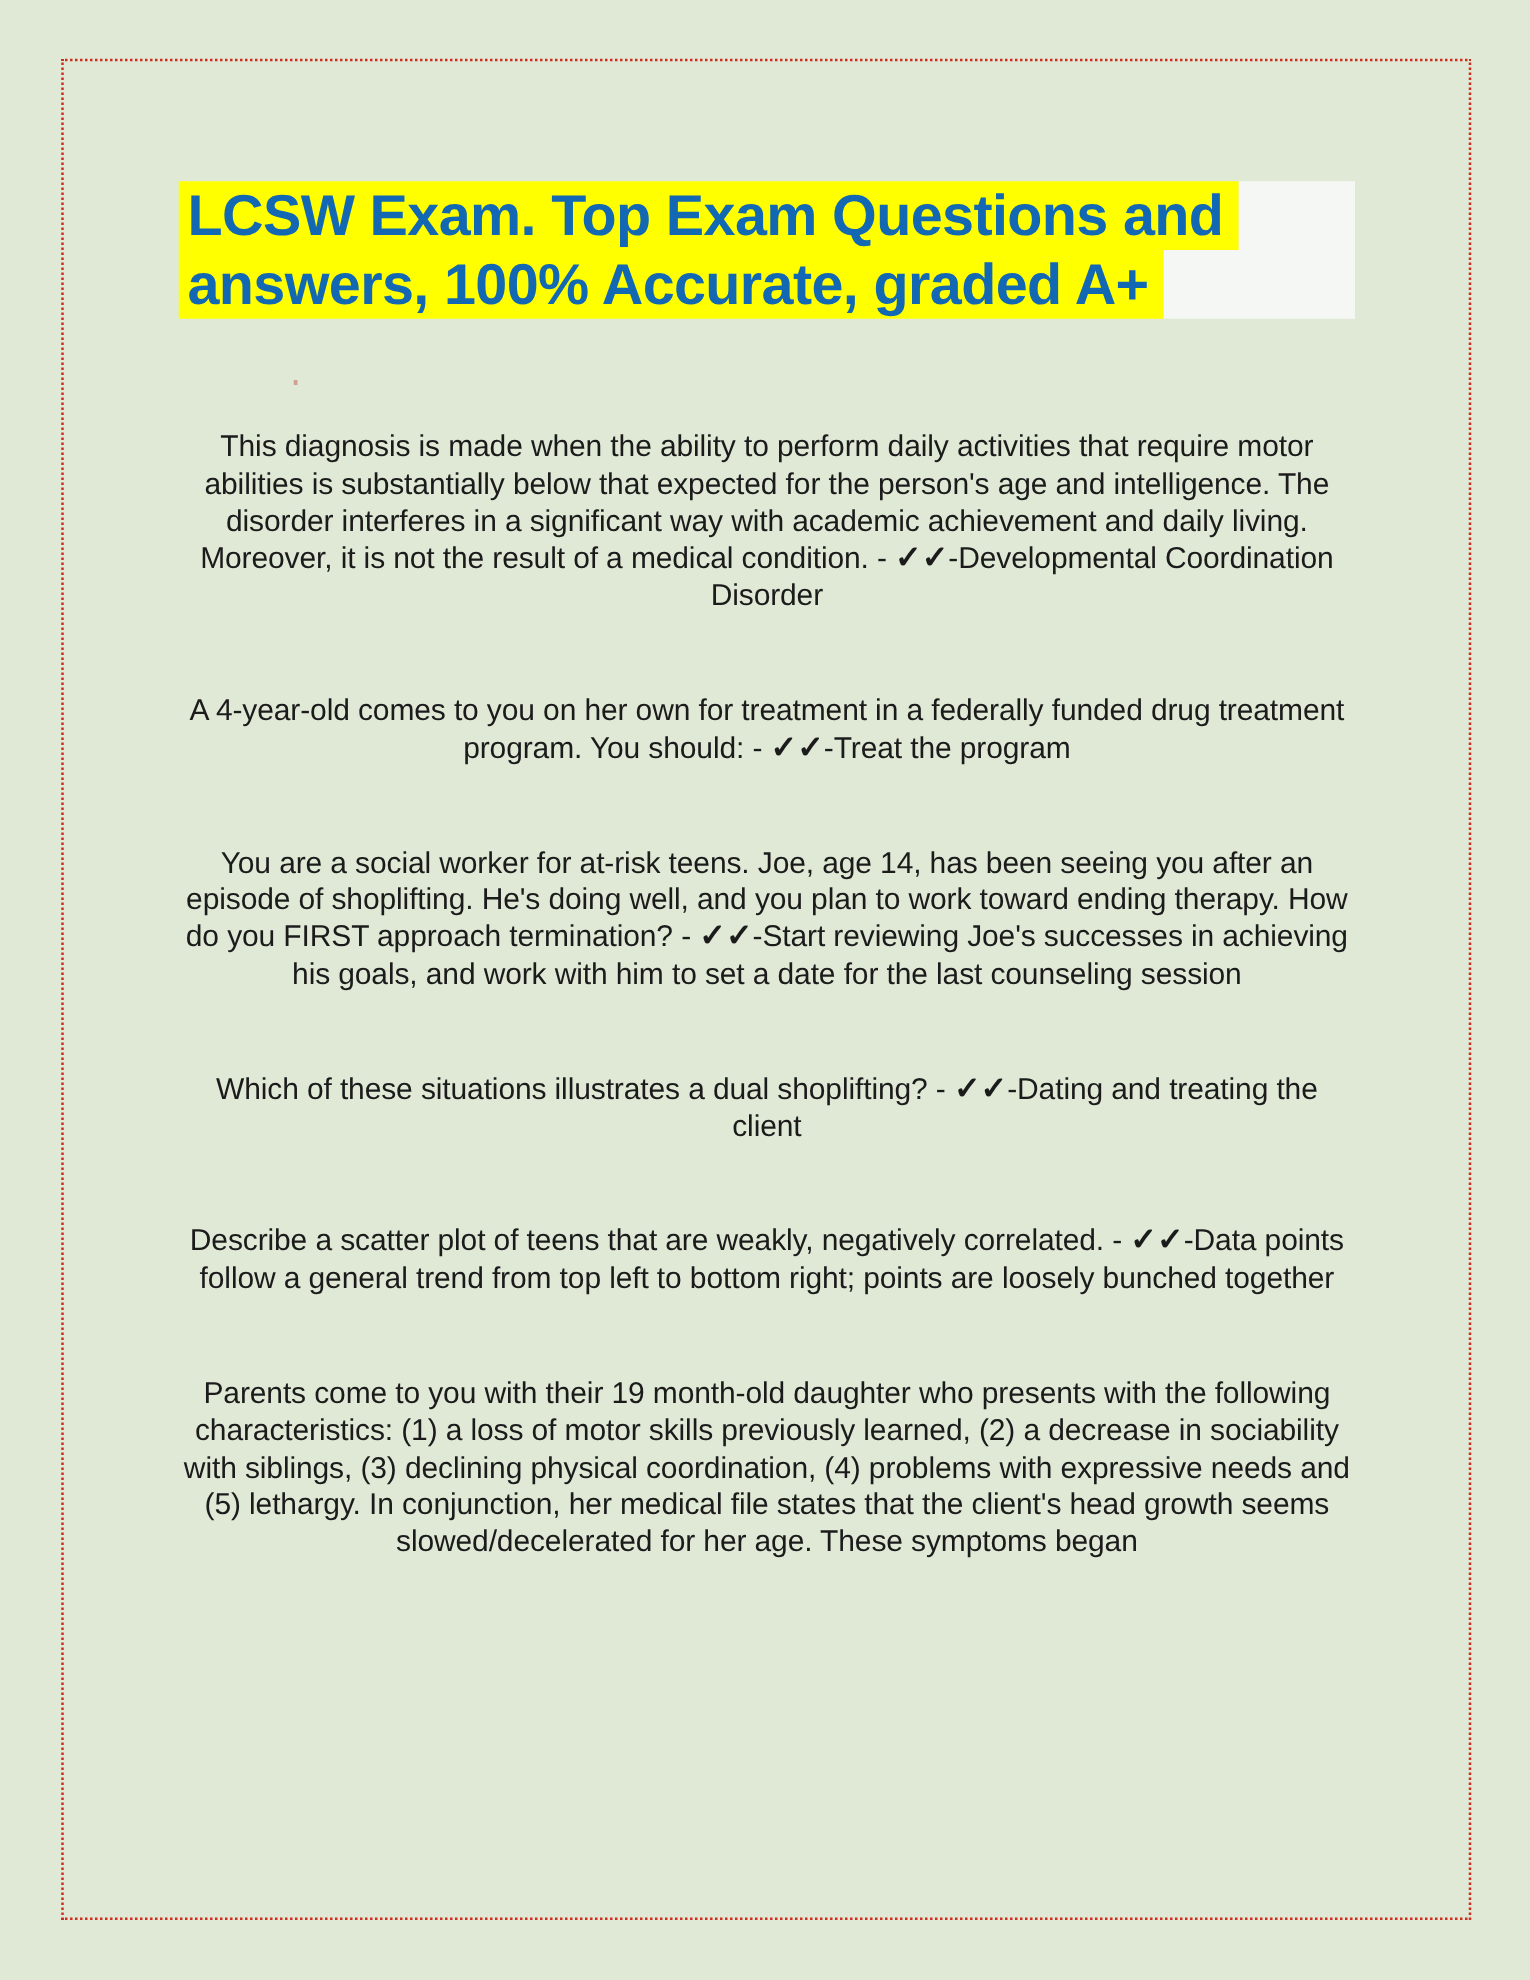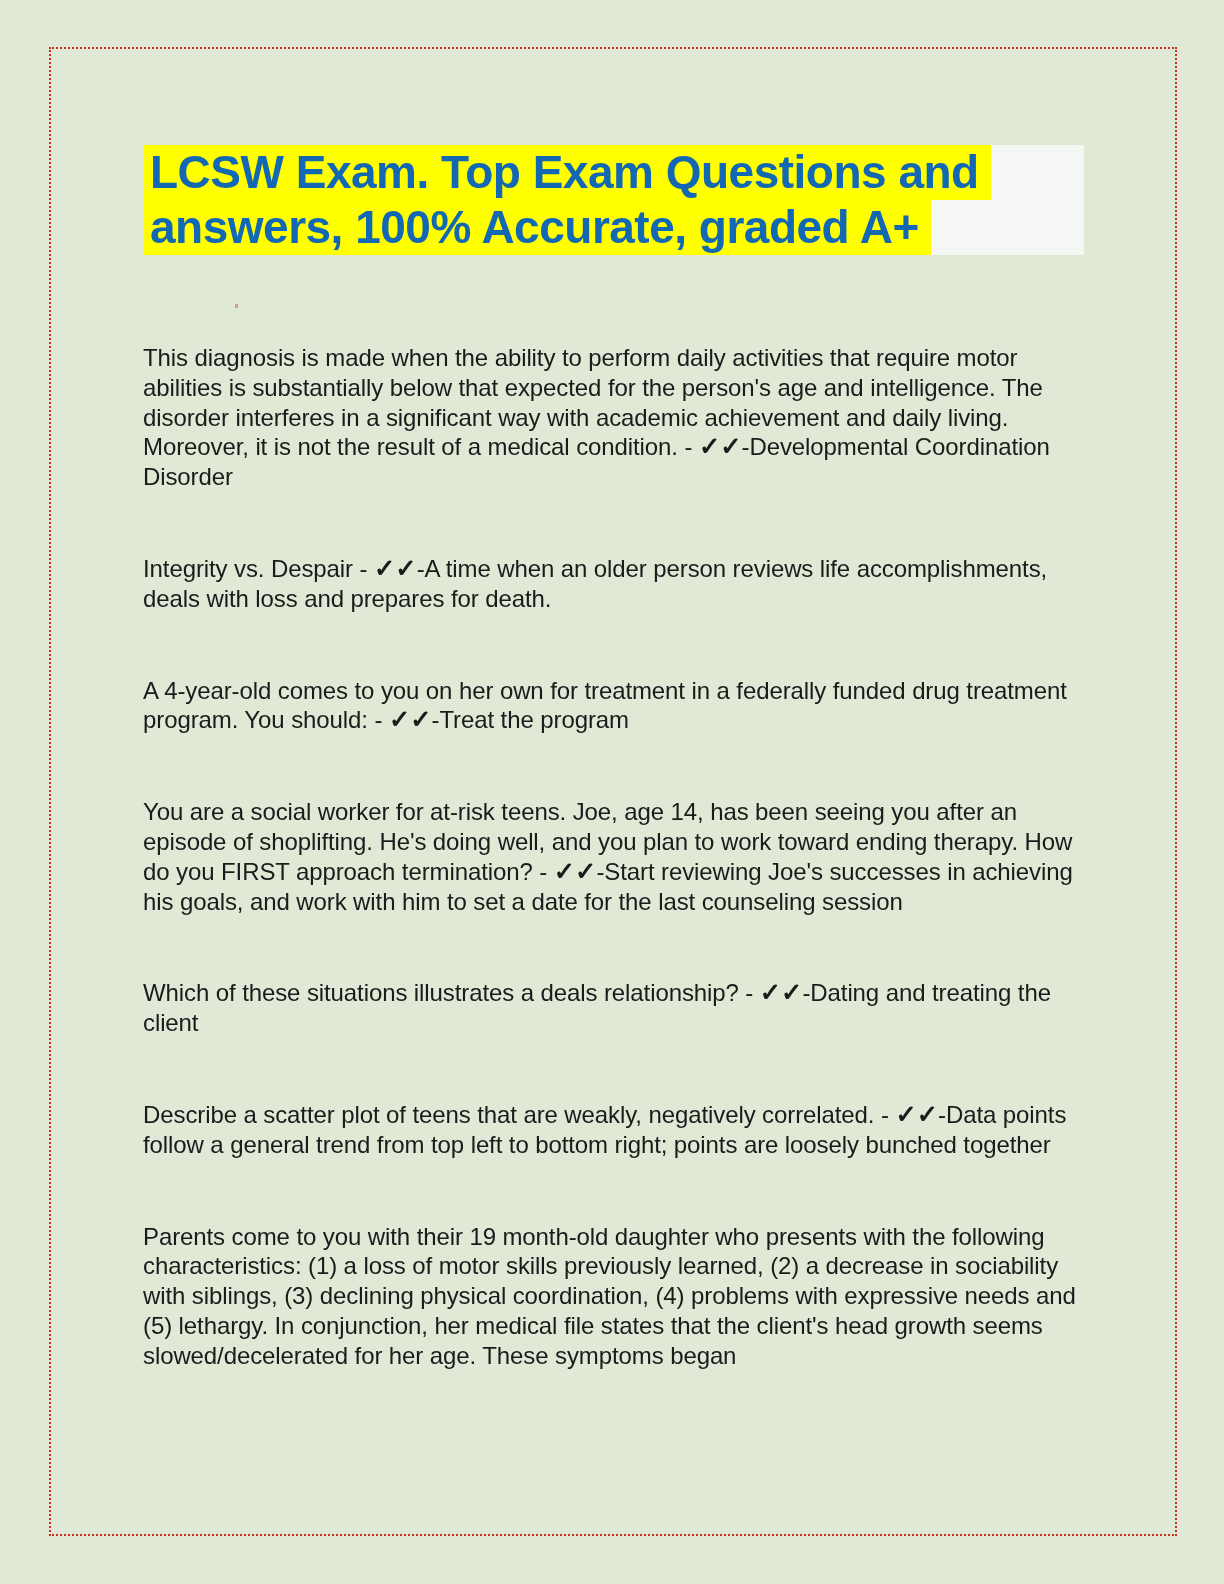--- a/index.html
+++ b/index.html
@@ -3,21 +3,21 @@
 <meta charset="utf-8">
 <style>
   :root {
     --page-background: #dfe9d6;
     --border-red: #cf2e1e;
     --title-blue: #1268b2;
     --highlight-yellow: #ffff00;
     --title-box-white: #f5f7f5;
     --body-text: #1b1b1b;
   }
-  * { margin: 0; padding: 0; box-sizing: border-box; }
+  * { margin: 0; padding: 0; box-sizing: border-box; text-align: center; }
   html, body {
     width: 1224px;
     font-family: "Liberation Sans", sans-serif;
   }
   .page {
     position: relative;
     width: 1224px;
     height: 1584px;
     background: var(--page-background);
     overflow: hidden;
@@ -101,22 +101,21 @@
         <span class="title-filler"></span>
       </div>
       <div class="title-line">
         <span class="title-text">answers, 100% Accurate, graded A+</span>
         <span class="title-filler"></span>
       </div>
     </div>
 
     <div class="qa-list" id="qa-list">
         <p class="qa"><span>This diagnosis is made when the ability to perform daily activities that require motor abilities is substantially below that expected for the person's age and intelligence. The disorder interferes in a significant way with academic achievement and daily living. Moreover, it is not the result of a medical condition.</span><span> - </span><span class="check-icon">✓✓</span><span>-</span><span>Developmental Coordination Disorder</span></p>
-        <p class="qa"><span>Integrity vs. Despair</span><span> - </span><span class="check-icon">✓✓</span><span>-</span><span>A time when an older person reviews life accomplishments, deals with loss and prepares for death.</span></p>
         <p class="qa"><span>A 4-year-old comes to you on her own for treatment in a federally funded drug treatment program. You should:</span><span> - </span><span class="check-icon">✓✓</span><span>-</span><span>Treat the program</span></p>
         <p class="qa"><span>You are a social worker for at-risk teens. Joe, age 14, has been seeing you after an episode of shoplifting. He's doing well, and you plan to work toward ending therapy. How do you FIRST approach termination?</span><span> - </span><span class="check-icon">✓✓</span><span>-</span><span>Start reviewing Joe's successes in achieving his goals, and work with him to set a date for the last counseling session</span></p>
-        <p class="qa"><span>Which of these situations illustrates a deals relationship?</span><span> - </span><span class="check-icon">✓✓</span><span>-</span><span>Dating and treating the client</span></p>
+        <p class="qa"><span>Which of these situations illustrates a dual shoplifting?</span><span> - </span><span class="check-icon">✓✓</span><span>-</span><span>Dating and treating the client</span></p>
         <p class="qa"><span>Describe a scatter plot of teens that are weakly, negatively correlated.</span><span> - </span><span class="check-icon">✓✓</span><span>-</span><span>Data points follow a general trend from top left to bottom right; points are loosely bunched together</span></p>
         <p class="qa"><span>Parents come to you with their 19 month-old daughter who presents with the following characteristics: (1) a loss of motor skills previously learned, (2) a decrease in sociability with siblings, (3) declining physical coordination, (4) problems with expressive needs and (5) lethargy. In conjunction, her medical file states that the client's head growth seems slowed/decelerated for her age. These symptoms began</span></p>
       </div>
 
   </div>
 </div>
 
 </body></html>

